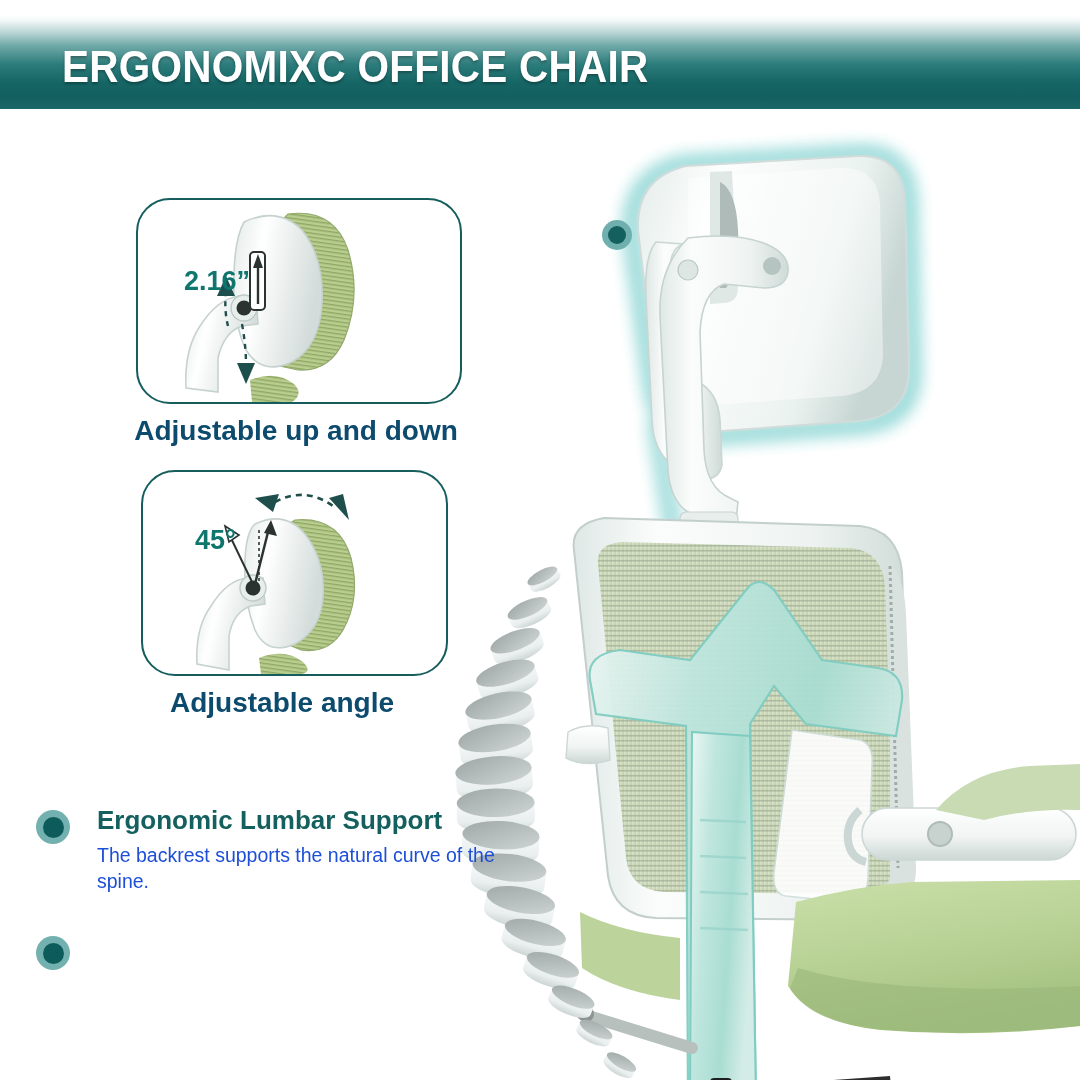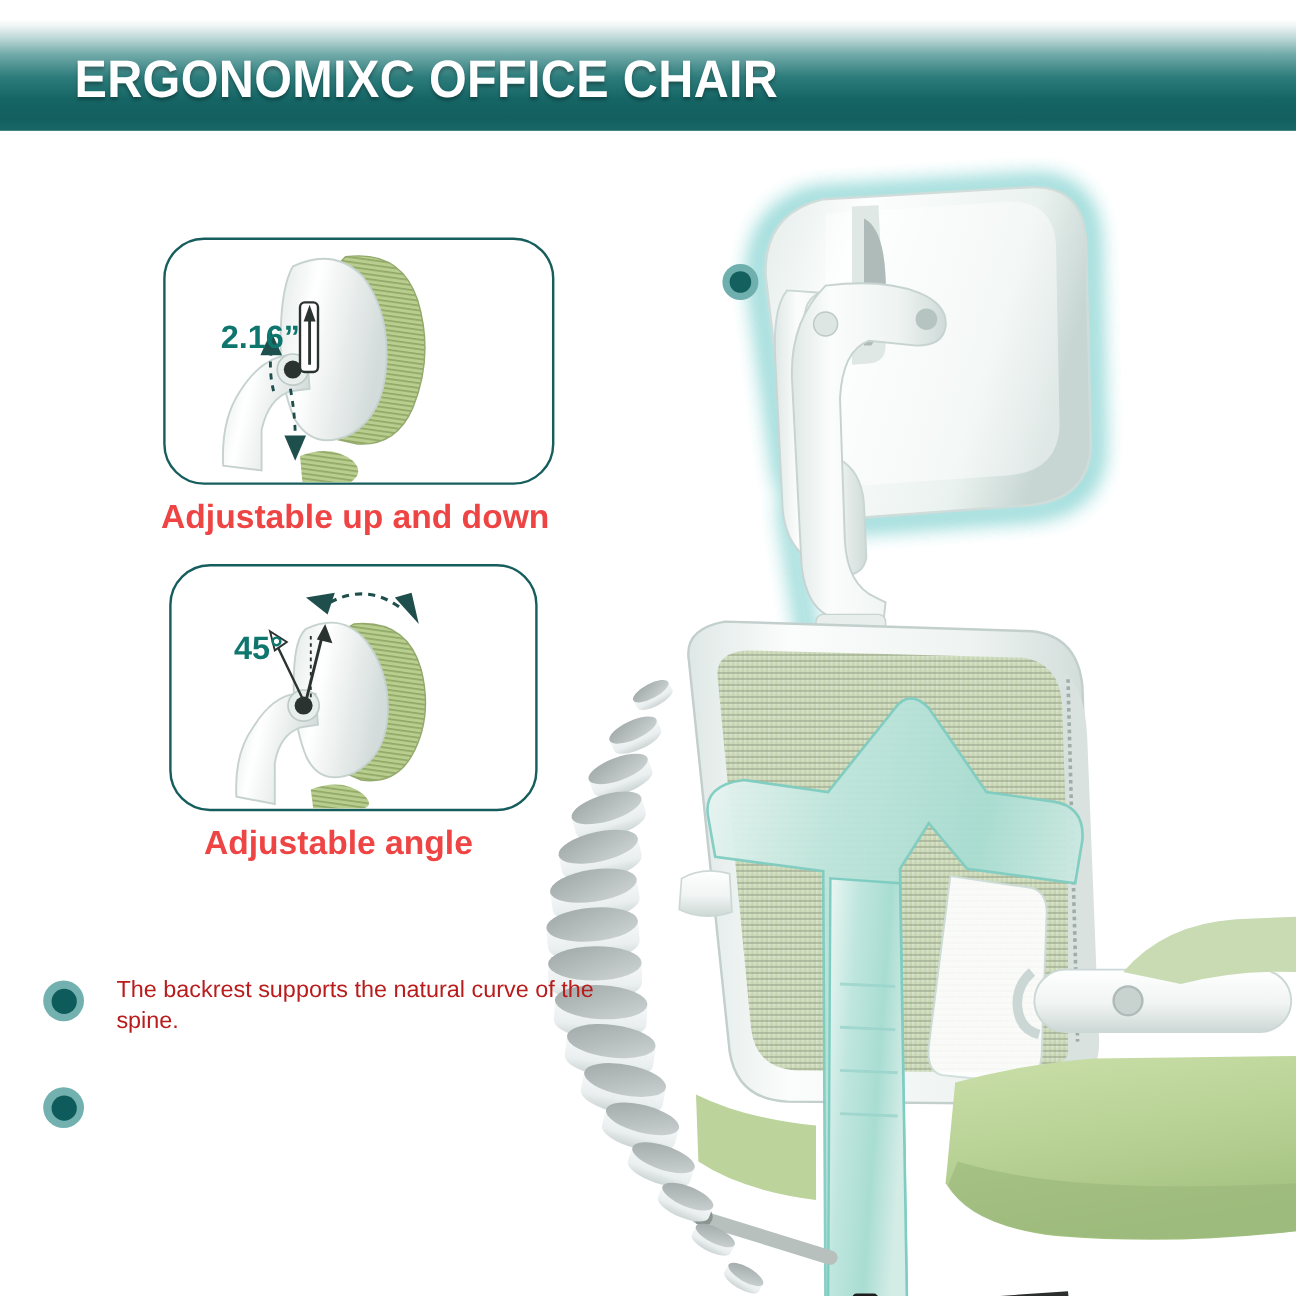--- a/index.html
+++ b/index.html
@@ -58,21 +58,21 @@
   }
   #feature-box-1 { left: 136px; top: 198px; width: 322px; height: 202px; }
   #feature-box-2 { left: 141px; top: 470px; width: 303px; height: 202px; }
 
   .feature-caption {
     position: absolute;
     width: 420px;
     text-align: center;
     font-size: 28px;
     font-weight: 700;
-    color: #ef4444;
+    color: #0c4a6e;
     line-height: 1.1;
   }
   #feature-caption-1 { left: 86px; top: 416px; }
   #feature-caption-2 { left: 72px; top: 688px; }
 
   .measure-label {
     position: absolute;
     font-size: 27px;
     font-weight: 700;
     color: #0f766e;
@@ -137,21 +137,21 @@
     font-size: 26px;
     font-weight: 700;
     color: #14605e;
     line-height: 1.15;
   }
   .bullet-desc {
     margin-left: 61px;
     margin-top: 7px;
     font-size: 19.5px;
     font-weight: 400;
-    color: #b91c1c;
+    color: #1d4ed8;
     line-height: 1.32;
     max-width: 420px;
   }
 
   
   #spine-graphic { position: absolute; left: 440px; top: 560px; width: 260px; height: 520px; }
 
   
   #chair-photo { position: absolute; left: 560px; top: 120px; width: 520px; height: 960px; }
 </style>
@@ -445,18 +445,19 @@
   </svg>
 </div>
 <div class="measure-label" id="measure-label-2">45°</div>
 <div class="feature-caption" id="feature-caption-2">Adjustable angle</div>
 
 <div id="callout-dot"></div>
 
 <div id="bullet-list">
   <div class="bullet-item">
     <span class="bullet-marker"></span>
+    <div class="bullet-title">Ergonomic Lumbar Support</div>
     <div class="bullet-desc">The backrest supports the natural curve of the spine.</div>
   </div>
   <div class="bullet-item">
     <span class="bullet-marker"></span>
   </div>
 </div>
 
 </body></html>

